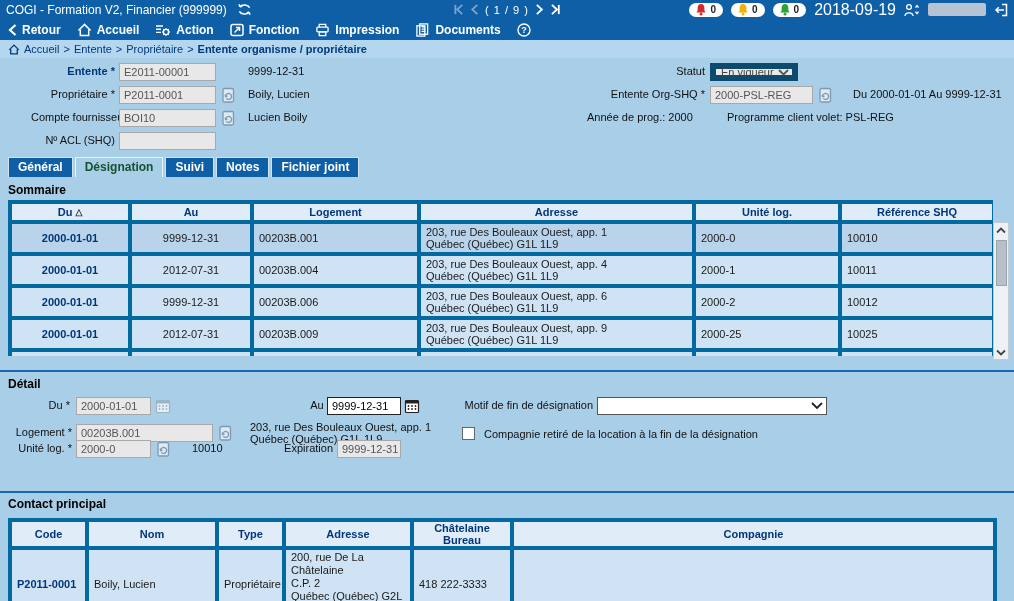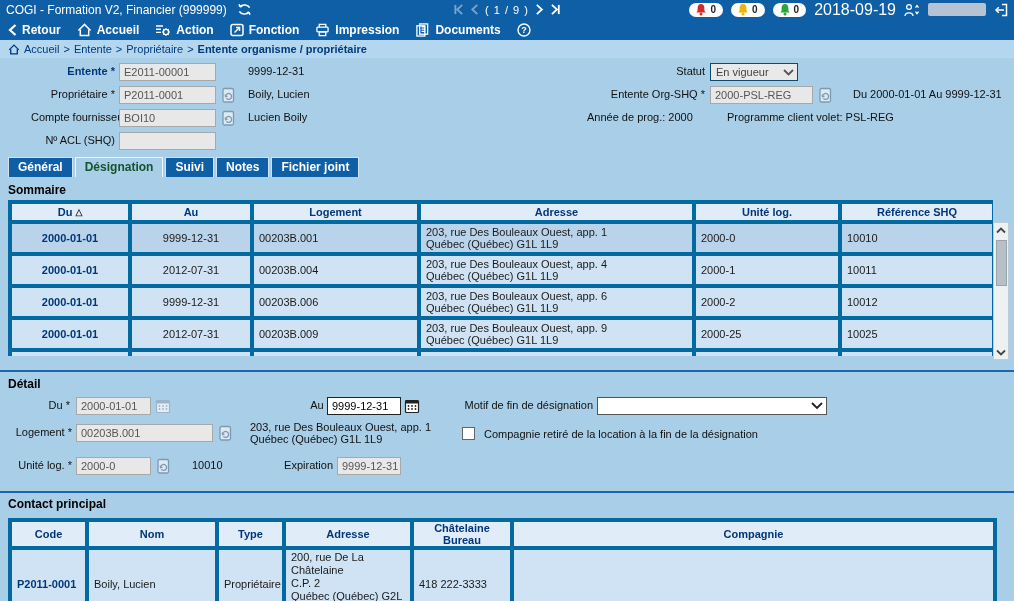--- a/index.html
+++ b/index.html
@@ -36,21 +36,21 @@
 
   
   .frow { left:0; height:20px; width:1014px; }
   .flabel { position:absolute; top:2px; text-align:right; color:#111; }
   .lbl-strong { font-weight:bold; color:#00377c; }
   .tb { position:absolute; top:0; height:18px; background:#e8e8e8; border:1px solid #a8a8a8;
         color:#555; display:flex; align-items:center; padding:0 4px; overflow:hidden; white-space:nowrap; }
   .tb.enabled { background:#fff; border:1px solid #222; color:#000; }
   .note { position:absolute; top:2px; color:#111; white-space:nowrap; }
   .iconbtn { position:absolute; top:1px; width:17px; height:17px; }
-  .selectbox { position:absolute; top:0; height:18px; background:#e9e9e9; border:1px solid #0c4a6e;
+  .selectbox { position:absolute; top:0; height:18px; background:#e9e9e9; border:6px solid #0c4a6e;
                color:#444; display:flex; align-items:center; justify-content:space-between; padding:0 3px 0 5px; }
   .selectbox.enabled { background:#fff; border:1px solid #555; color:#000; }
 
   
   .tabs { left:8px; top:157px; display:flex; gap:2px; }
   .tab { background:#0e5fa6; color:#fff; font-weight:bold; font-size:12px; padding:2px 9px 3px 9px;
          border:1px solid #cfe2f2; border-bottom:none; cursor:default; }
   .tab.active { background:#a9cee8; color:#14532d; border-color:#e9f3fb; }
 
   
@@ -456,21 +456,21 @@
           <path d="M5.2 7.6 L5.6 9.6 L7.5 9.1"></path>
         </svg>
     </span>
     <span class="addr2" style="left:250px; top:-3px;">
       <span>203, rue Des Bouleaux Ouest, app. 1</span><br><span>Québec (Québec) G1L 1L9</span>
     </span>
     <span class="cb" style="left:462px;"></span>
     <span class="flabel" style="left:484px; width:320px; text-align:left; top:4px;">Compagnie retiré de la location à la fin de la désignation</span>
   </div>
 
-  <div class="abs drow" style="top:457px;">
+  <div class="abs drow" style="top:440px;">
     <span class="flabel" style="left:8px; width:64px;">Unité log. *</span>
     <span class="tb" style="left:76px; width:75px;">2000-0</span>
     <span class="iconbtn" style="left:155px;">
       <svg width="17" height="17" viewBox="0 0 17 17" fill="none" stroke="#7e99b2" stroke-width="1.3">
           <rect x="3" y="1.5" width="10.5" height="13.5" rx="1.5" fill="#dde9f3"></rect>
           <path d="M5.6 9.2 A3 3 0 1 1 6.3 11.4"></path>
           <path d="M5.2 7.6 L5.6 9.6 L7.5 9.1"></path>
         </svg>
     </span>
     <span class="note" style="left:192px;">10010</span>

